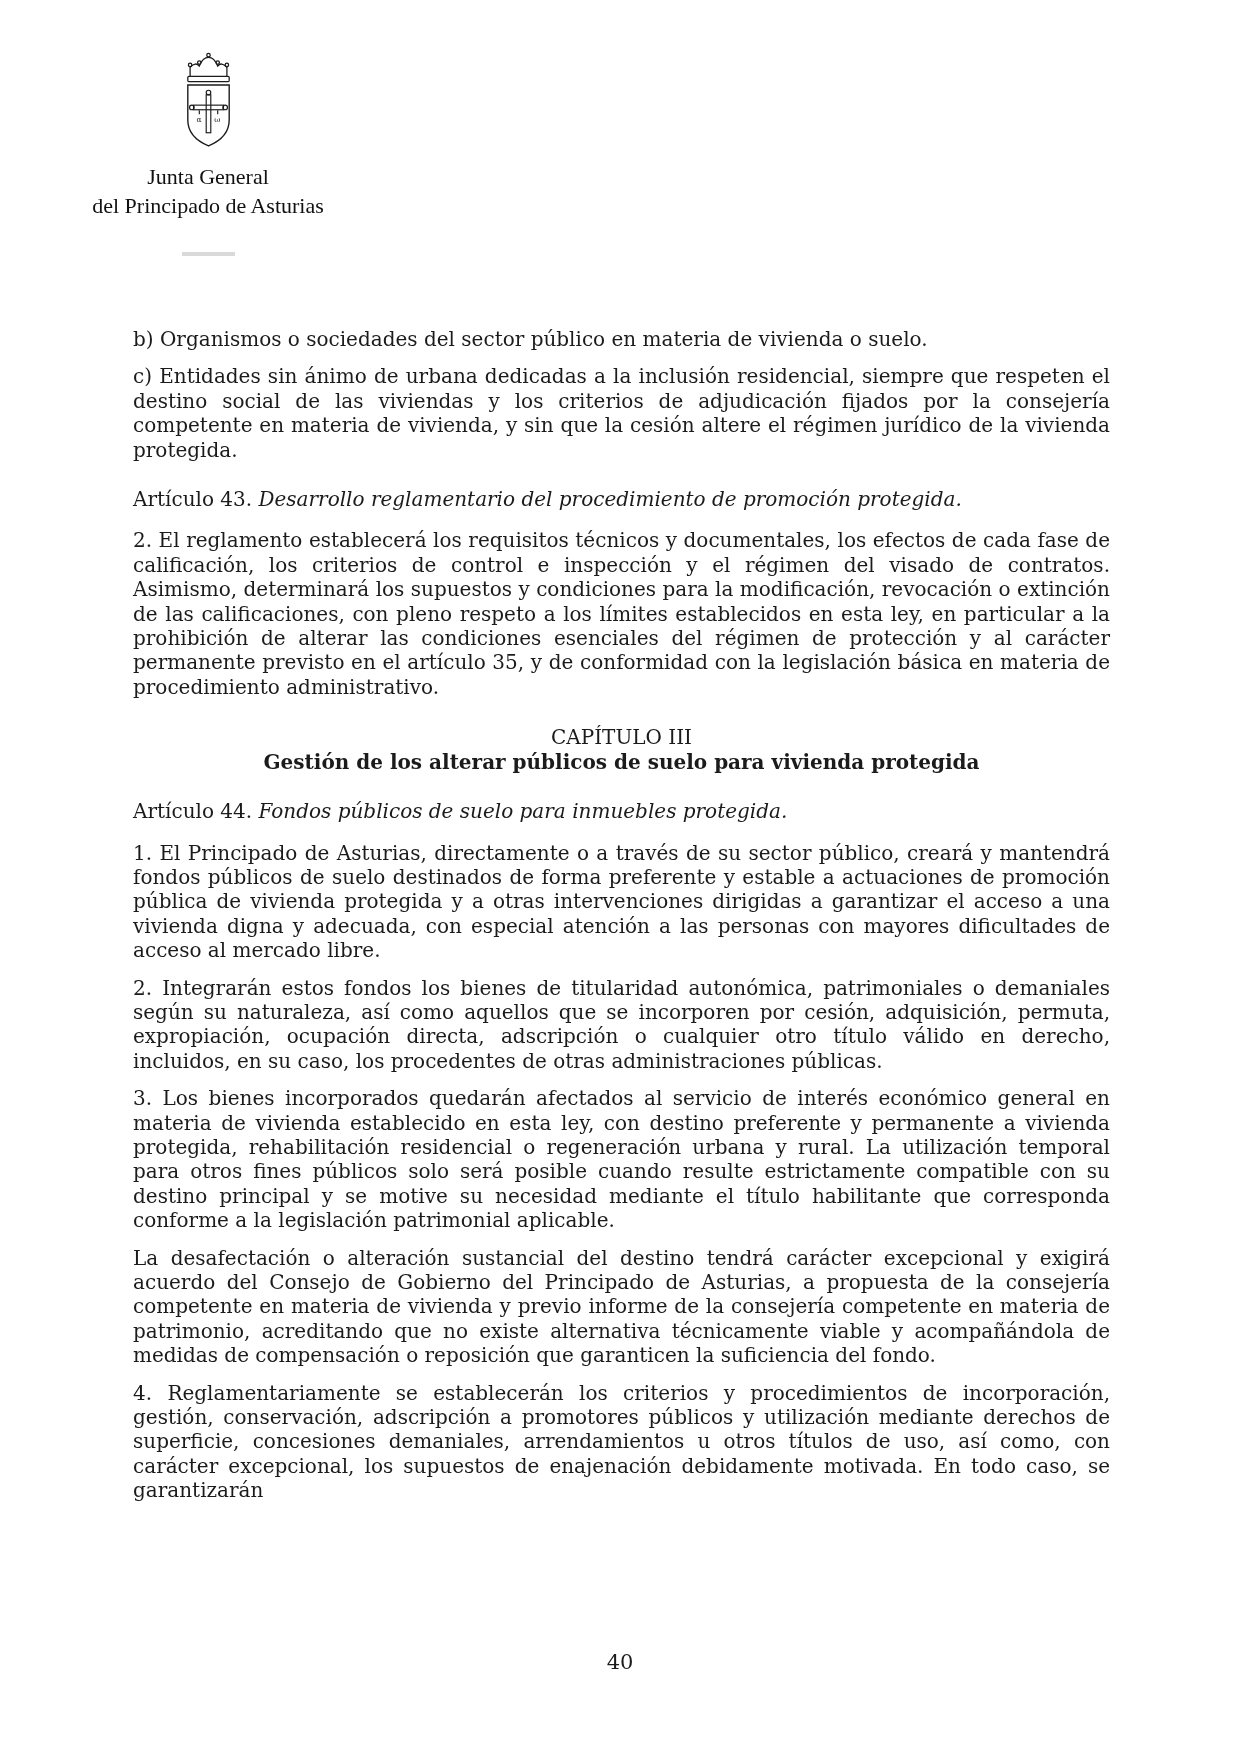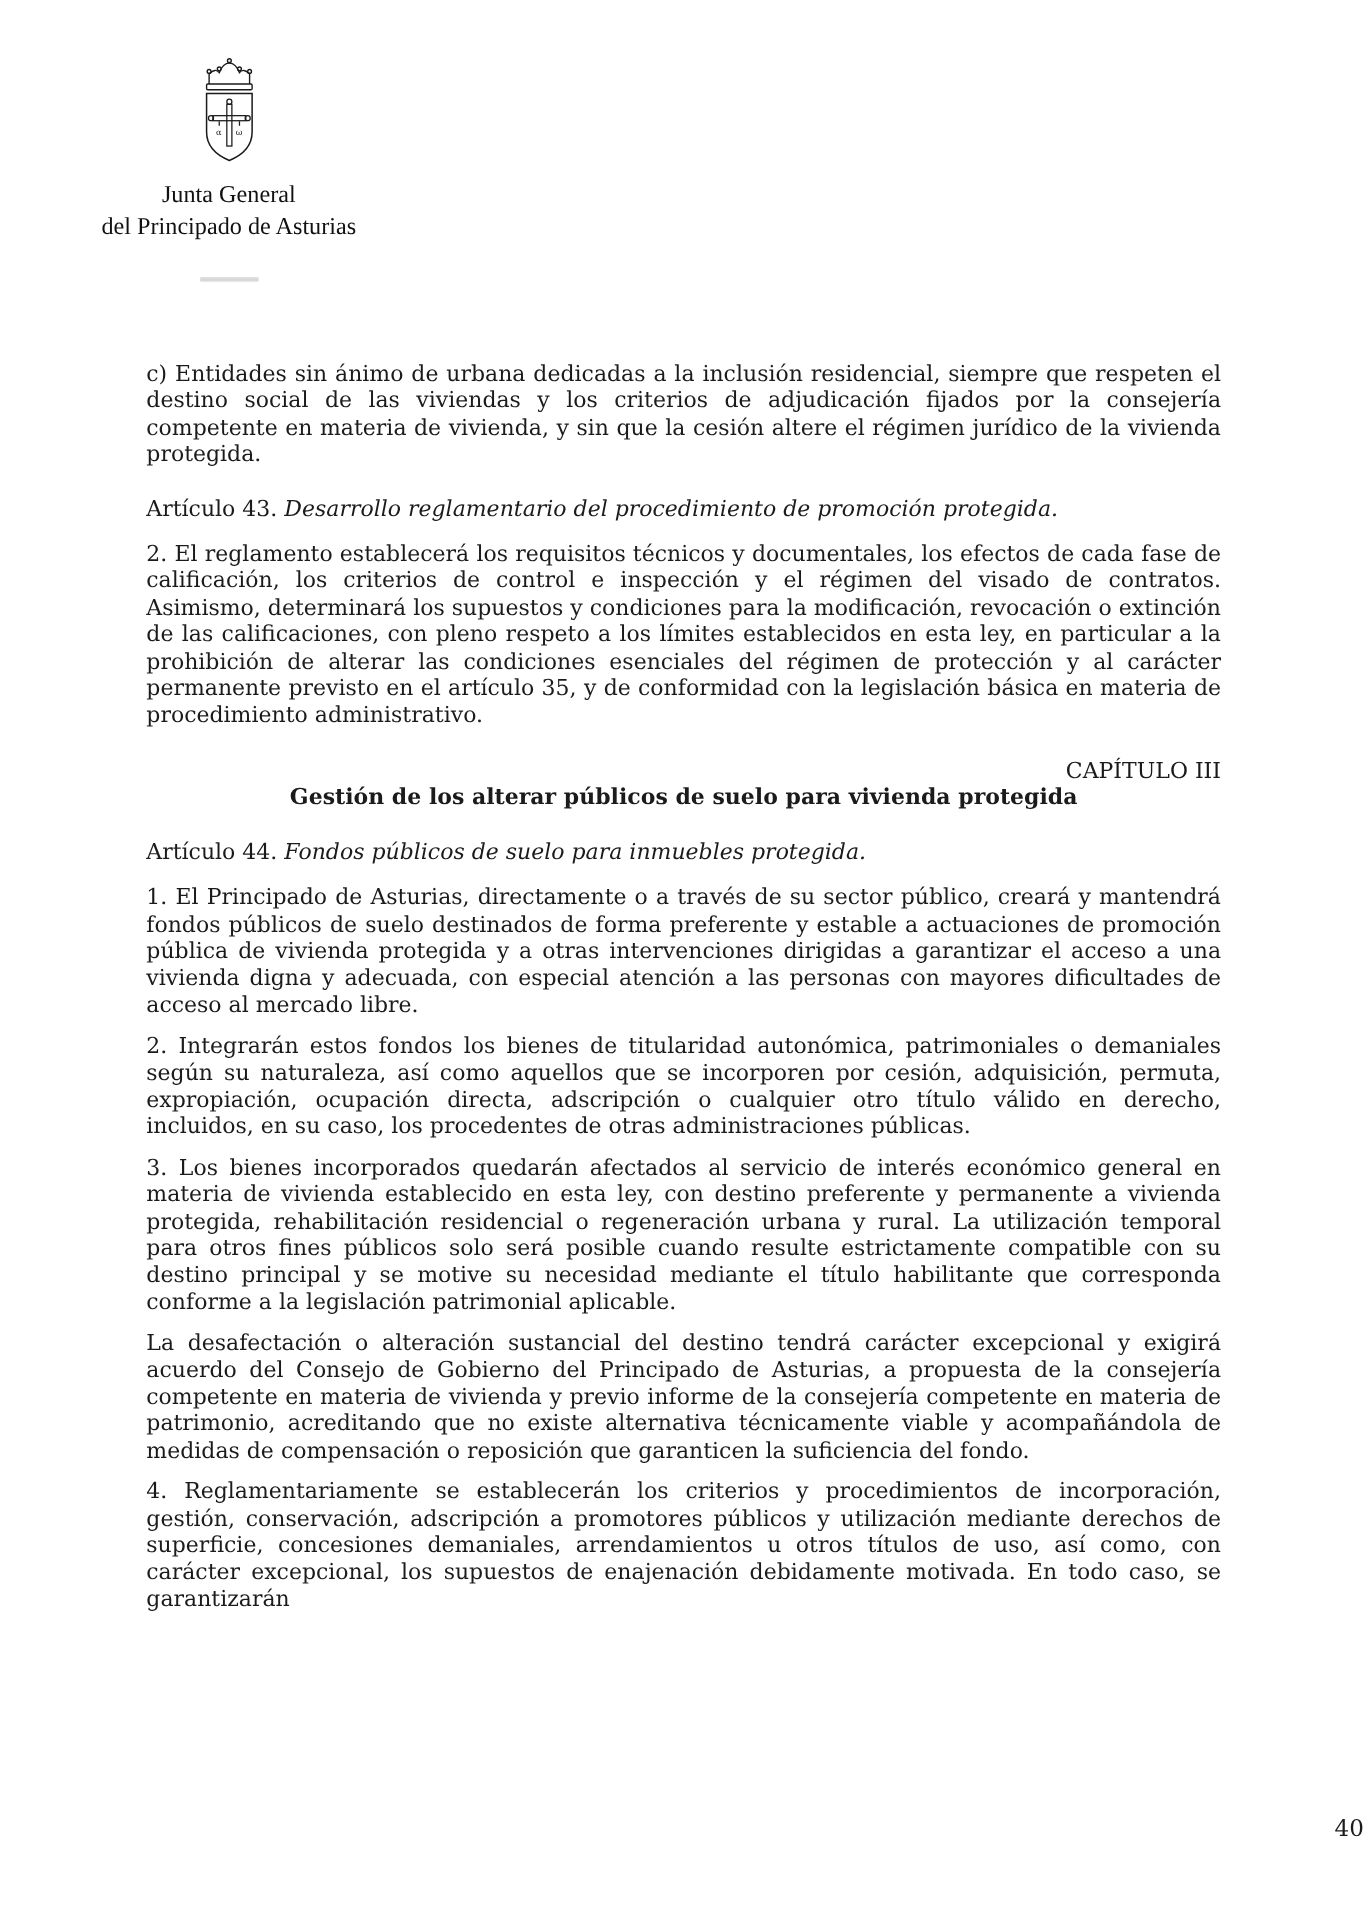--- a/index.html
+++ b/index.html
@@ -42,29 +42,29 @@
     left: 133px;
     width: 977px;
     font-size: 20px;
     line-height: 24.4px;
     text-align: justify;
   }
   .content p { margin: 0 0 13px 0; }
   p.article-heading { margin-top: 25px; margin-bottom: 17px; }
   .art-label { font-weight: normal; }
   .art-title { font-style: italic; }
-  p.chapter-label { margin-top: 26px; margin-bottom: 0; text-align: right; }
+  p.chapter-label { margin-top: 26px; margin-bottom: 0; text-align: center; }
   p.chapter-title { text-align: center; font-weight: bold; margin-bottom: 24px; }
   
   .page-footer {
     position: absolute;
     top: 1650px;
     left: 0;
     width: 1240px;
-    text-align: right;
+    text-align: center;
     font-size: 21px;
     color: #1b1b1b;
   }
 </style>
 </head>
 <body>
 
 <div class="page">
 
   <header class="org-header">
@@ -92,20 +92,21 @@
       </g>
       <text x="39" y="122" font-size="13" fill="#1b1b1b" font-family="DejaVu Serif, serif">α</text>
       <text x="70" y="122" font-size="13" fill="#1b1b1b" font-family="DejaVu Serif, serif">ω</text>
     </svg>
     <div class="org-line1">Junta General</div>
     <div class="org-line2">del Principado de Asturias</div>
     <div class="org-rule"></div>
   </header>
 
   <main class="content">
+    <p>b) Organismos o sociedades del sector público en materia de vivienda o suelo.</p>
     <p>c) Entidades sin ánimo de urbana dedicadas a la inclusión residencial, siempre que respeten el destino social de las viviendas y los criterios de adjudicación fijados por la consejería competente en materia de vivienda, y sin que la cesión altere el régimen jurídico de la vivienda protegida.</p>
 
     <p class="article-heading">
       <span class="art-label">Artículo 43.</span>
       <span class="art-title">Desarrollo reglamentario del procedimiento de promoción protegida.</span>
     </p>
     <p>2. El reglamento establecerá los requisitos técnicos y documentales, los efectos de cada fase de calificación, los criterios de control e inspección y el régimen del visado de contratos. Asimismo, determinará los supuestos y condiciones para la modificación, revocación o extinción de las calificaciones, con pleno respeto a los límites establecidos en esta ley, en particular a la prohibición de alterar las condiciones esenciales del régimen de protección y al carácter permanente previsto en el artículo 35, y de conformidad con la legislación básica en materia de procedimiento administrativo.</p>
 
     <p class="chapter-label">CAPÍTULO III</p>
     <p class="chapter-title">Gestión de los alterar públicos de suelo para vivienda protegida</p>

